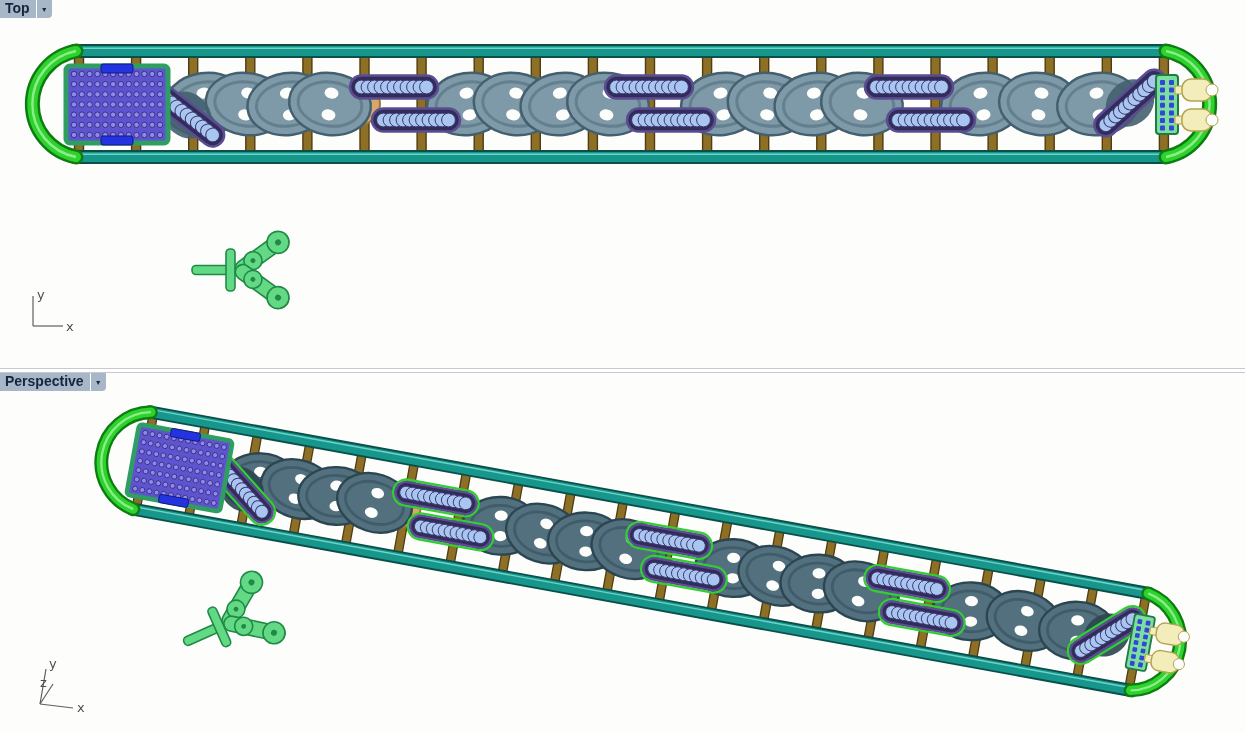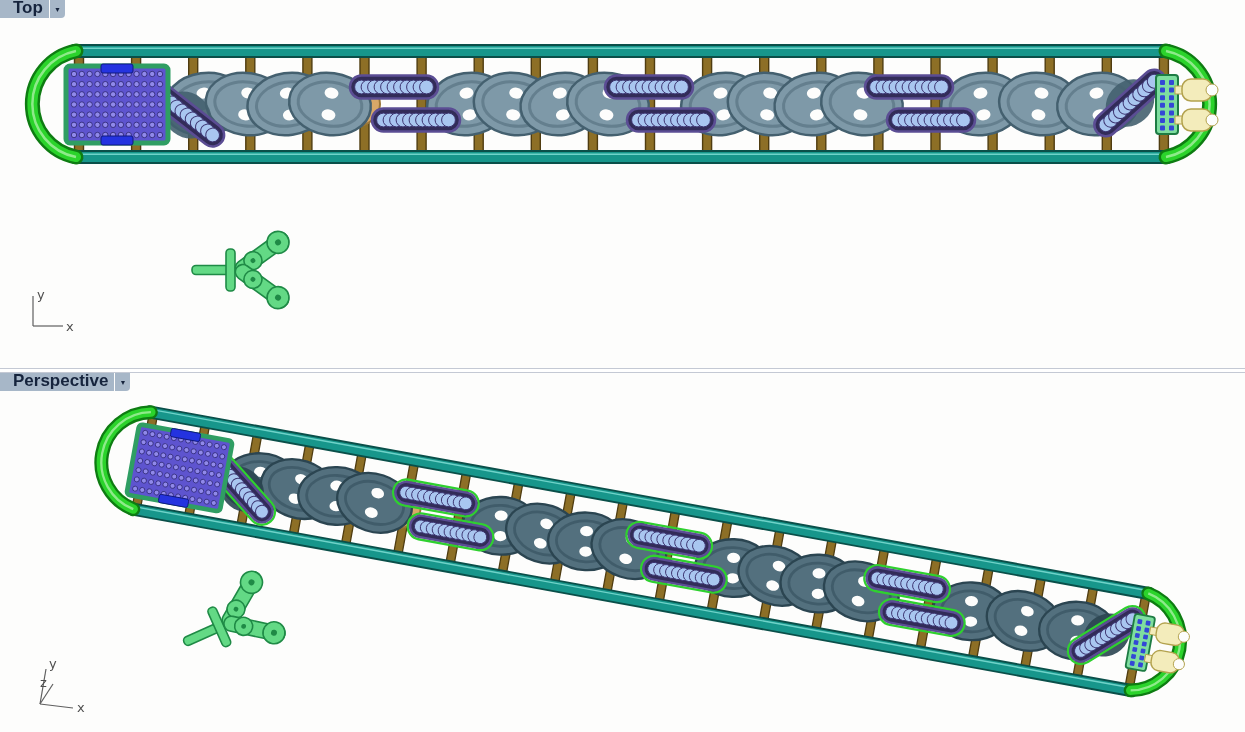--- a/index.html
+++ b/index.html
@@ -4,21 +4,21 @@
 <style>
   html,body{margin:0;padding:0}
   body{background:#e9e9e9;font-family:"Liberation Sans",sans-serif}
   .stage{position:relative;width:1245px;height:732px;background:var(--bg,#fdfdfc);overflow:hidden}
   .viewport{position:absolute;left:0;width:1245px;overflow:hidden}
   #viewport-top{top:0;height:368px}
   #viewport-persp{top:373px;height:359px}
   .viewport svg{display:block;position:absolute;top:0;left:0}
   .vp-tab{position:absolute;top:0;left:0;display:flex;gap:1px;z-index:5;cursor:pointer}
   .vp-label{background:var(--tab-bg,#a7b7c8);color:var(--tab-text,#16243d);
-    font-weight:bold;font-size:17px;line-height:14px;padding:1px 6px 3px 13px}
+    font-weight:bold;font-size:14px;line-height:14px;padding:1px 6px 3px 5px}
   .vp-caret{background:var(--tab-bg,#a7b7c8);color:var(--tab-text,#16243d);
     font-size:7px;width:15px;display:flex;align-items:center;justify-content:center;
     border-radius:0 0 4px 0}
   .vp-divider{position:absolute;top:368px;left:0;width:1245px;height:5px;background:#ffffff;
     border-top:1px solid var(--divider,#c4c9d4);border-bottom:1px solid var(--divider,#c4c9d4);
     box-sizing:border-box;cursor:row-resize;z-index:6}
   .gnomon line{stroke:#5f5f5f;stroke-width:1.2}
   .gnomon text{fill:#4f4f4f;font-family:"DejaVu Sans",sans-serif;font-size:13px}
 </style>
 </head>

